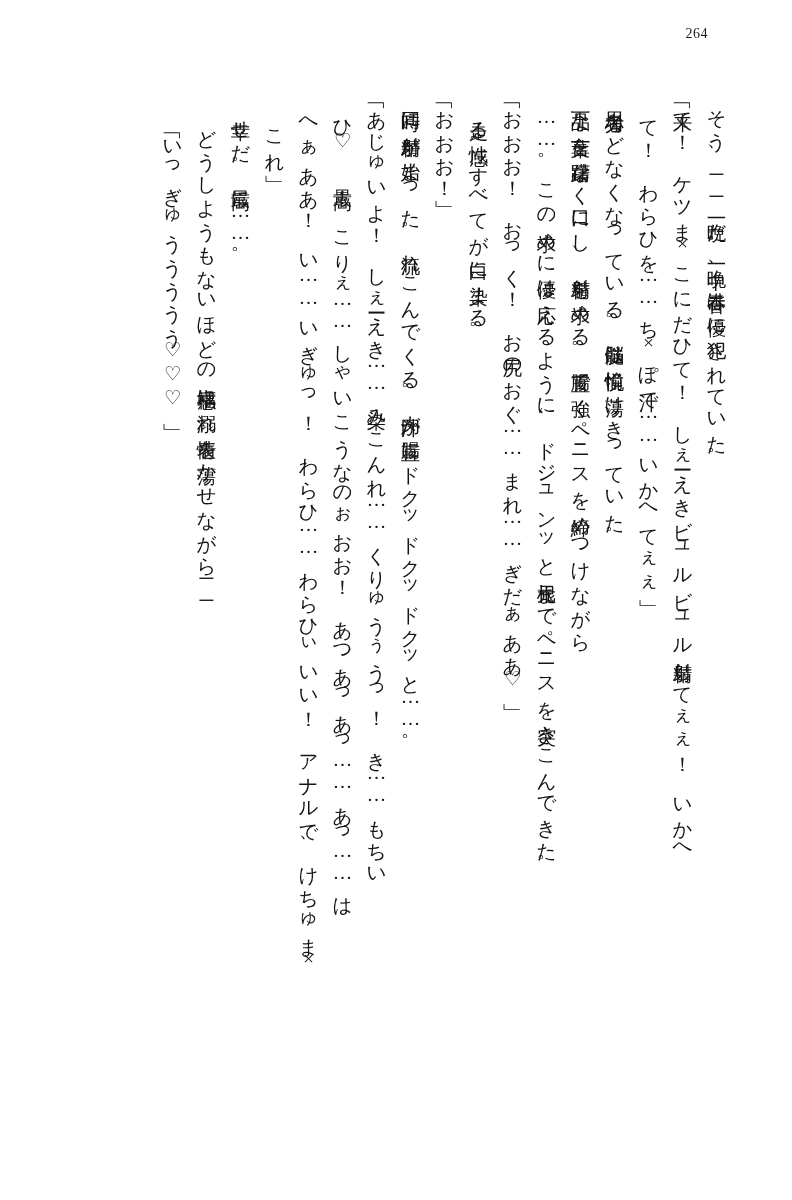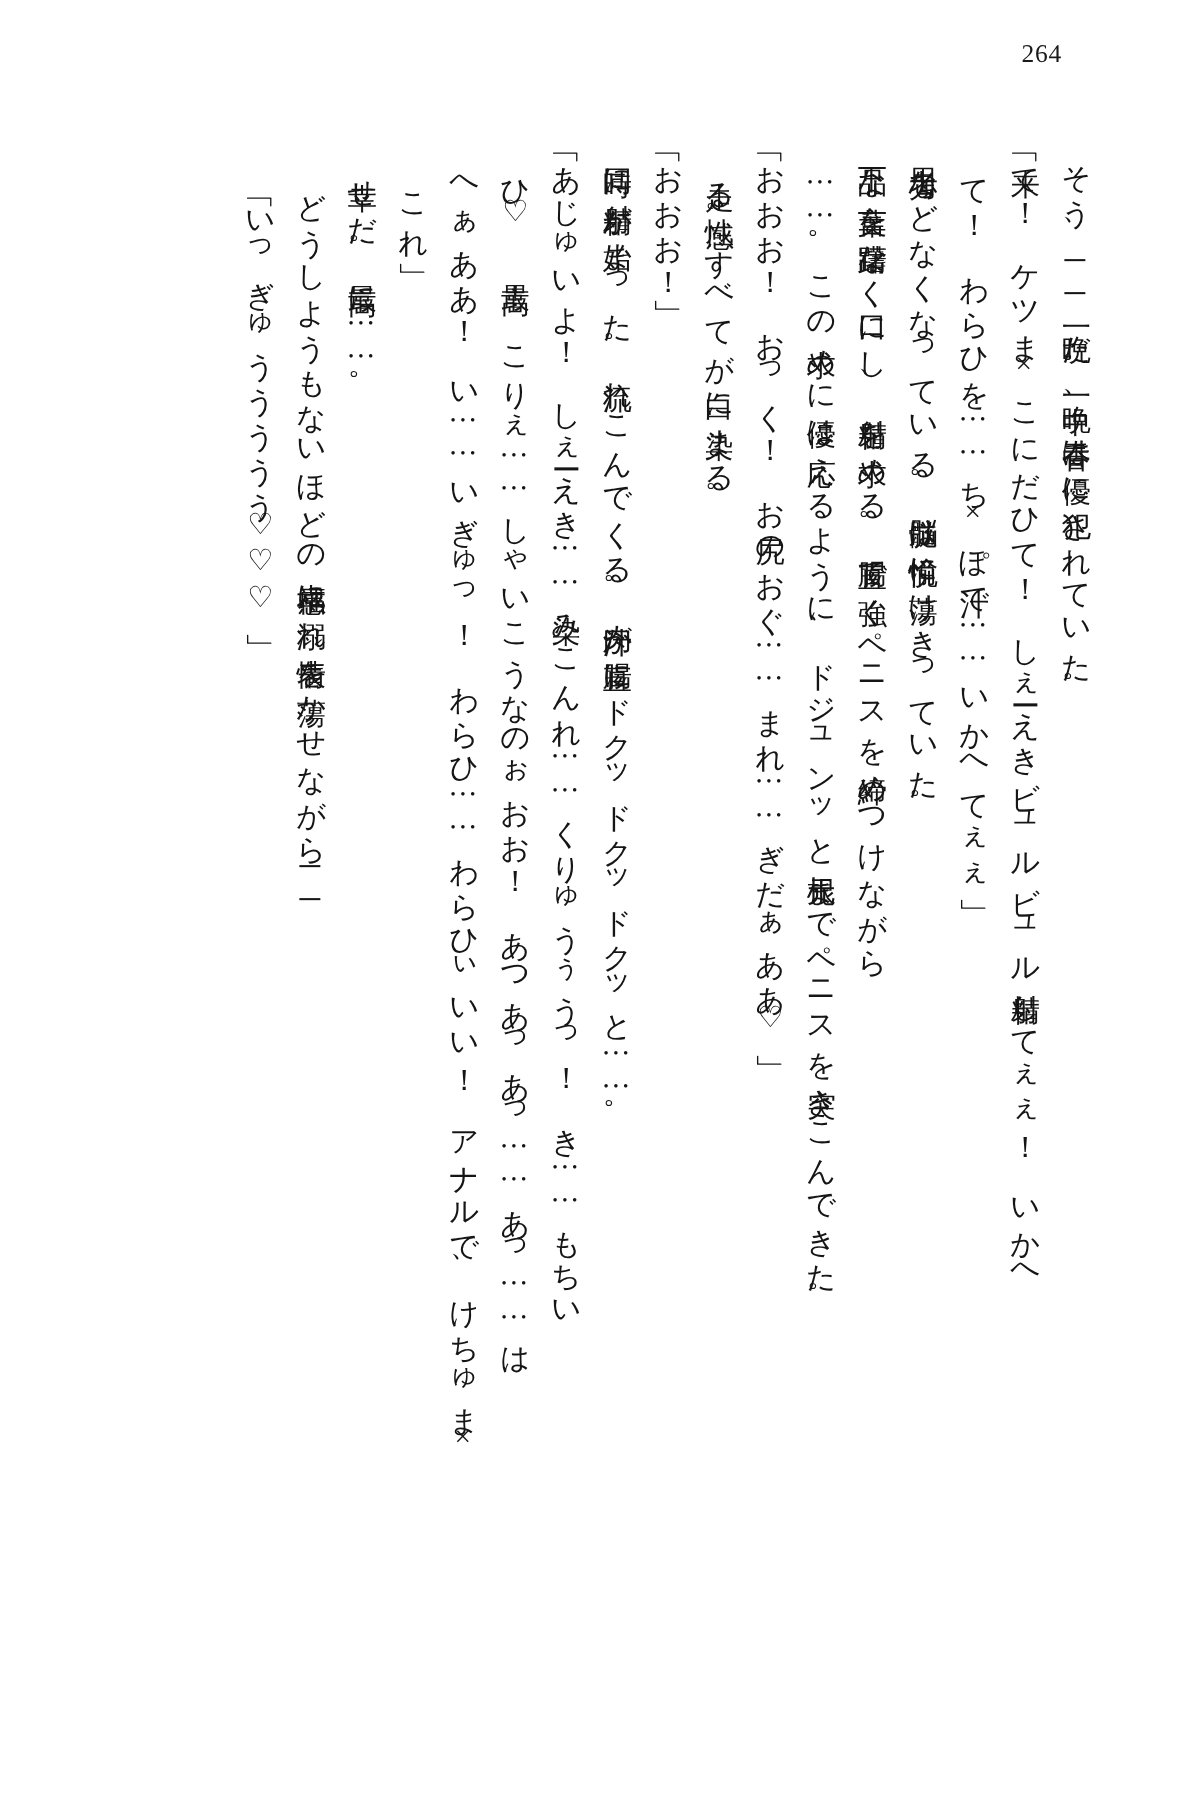--- a/index.html
+++ b/index.html
@@ -23,21 +23,21 @@
     width: 792px;
     height: 1200px;
     background: #ffffff;
   }
 
   
   .page-number {
     position: absolute;
     right: 84px;
     top: 26px;
-    font-size: 17px;
+    font-size: 14px;
     letter-spacing: 0.5px;
     color: #1a1a1a;
     font-family: "Liberation Serif", "DejaVu Serif", serif;
   }
 
   
   .text-body {
     position: absolute;
     top: 96px;
     right: 66px;

